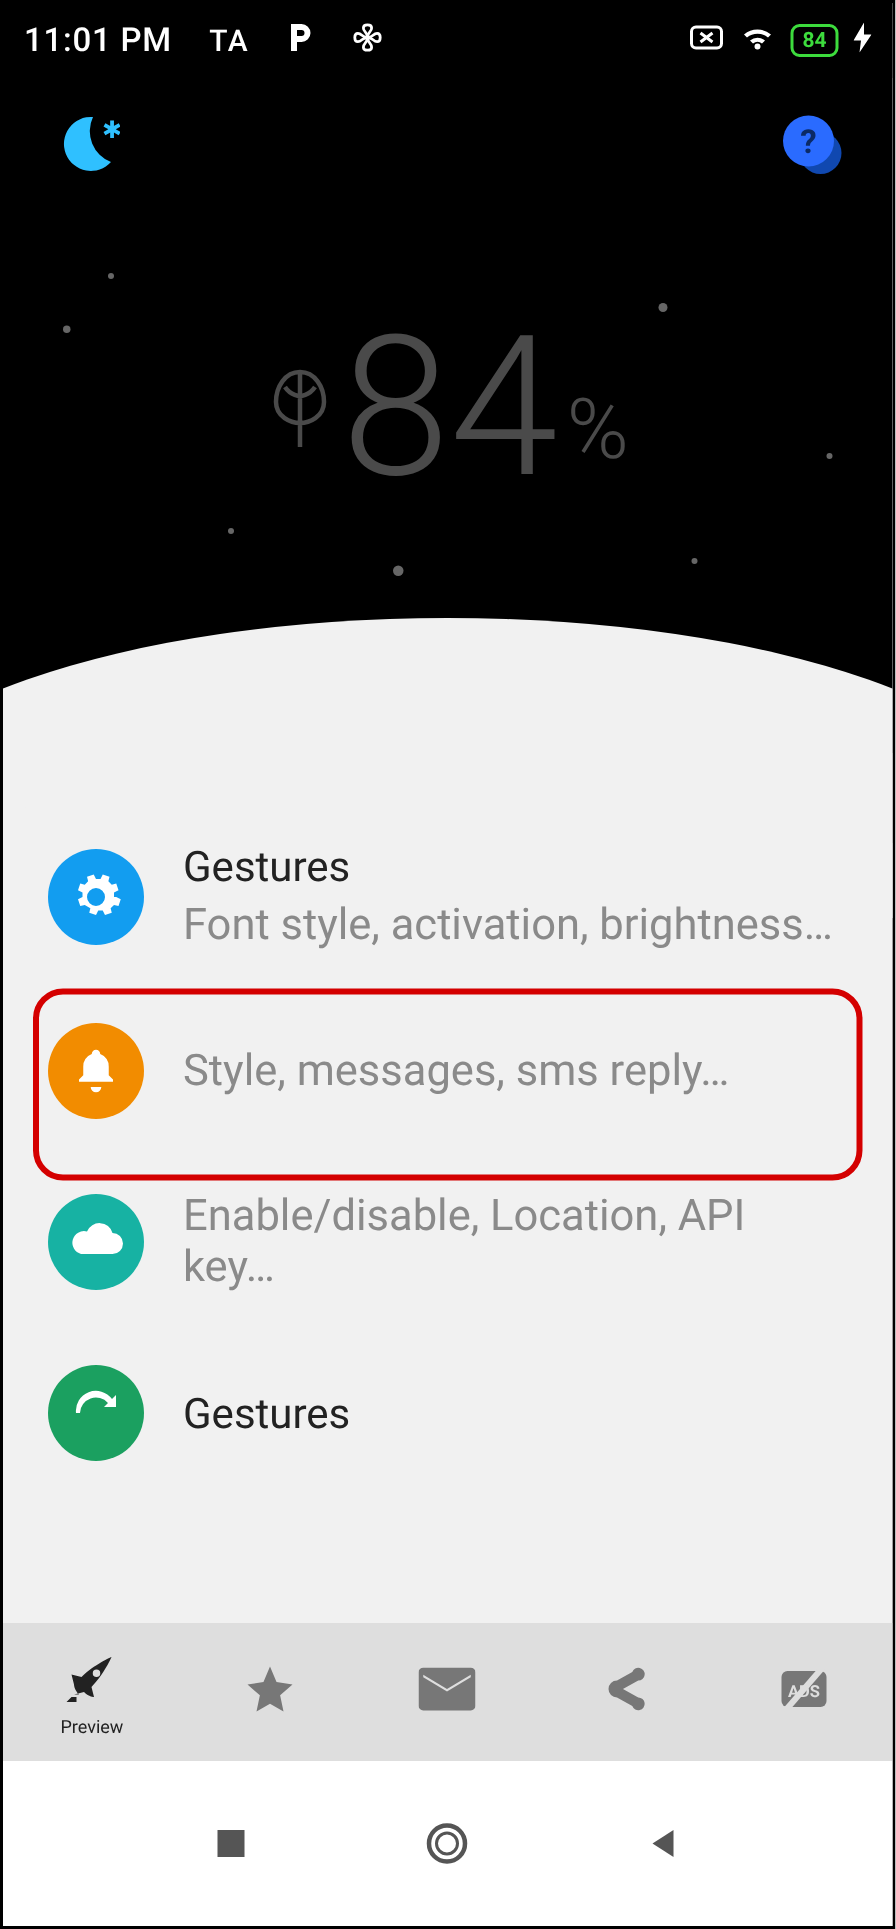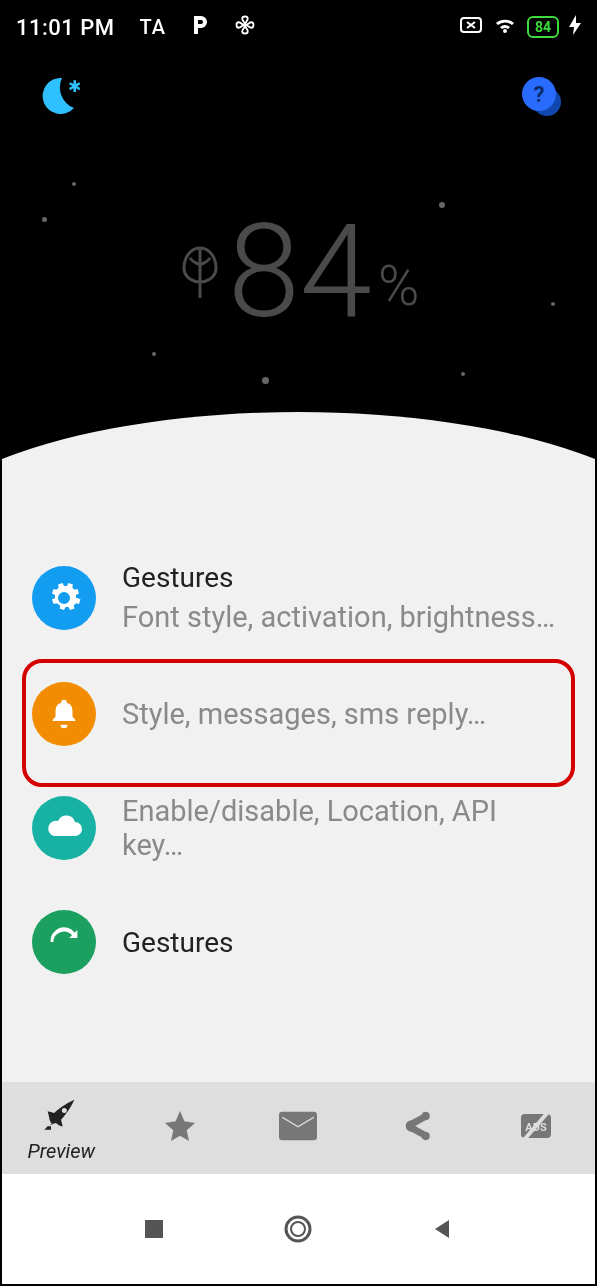--- a/index.html
+++ b/index.html
@@ -48,21 +48,21 @@
   .item .desc  { font-size:29px; color:#8a8a8a; }
 
   .highlight-box {
     position:absolute; border:4px solid #d40000; border-radius:20px; pointer-events:none; z-index:20;
   }
 
   
   .tabbar { position:absolute; left:0; right:0; bottom:110px; height:92px; background:#dedede; display:flex; align-items:center; z-index:15; }
   .tab { flex:1; display:flex; flex-direction:column; align-items:center; justify-content:center; gap:2px; color:#555; }
   .tab.active { color:#222; }
-  .tab .label { font-size:20px;font-style:italic; }
+  .tab .label { font-size:12px; }
 
   
   .navbar { position:absolute; left:0; right:0; bottom:0; height:110px; background:#fff; display:flex; align-items:center; justify-content:space-around; z-index:15; padding: 0 80px; }
   .navbtn { width:40px; height:40px; display:flex; align-items:center; justify-content:center; color:#444; }
 
   
 </style>
 </head>
 <body>
 

